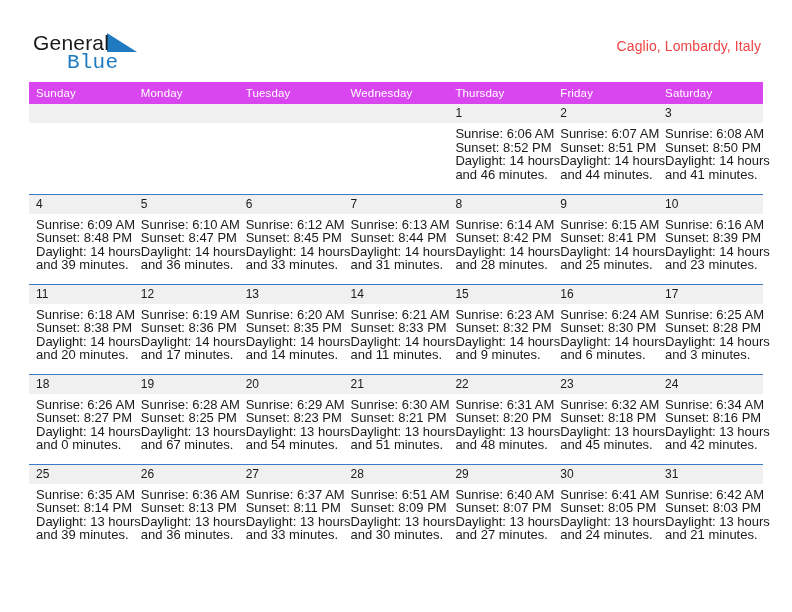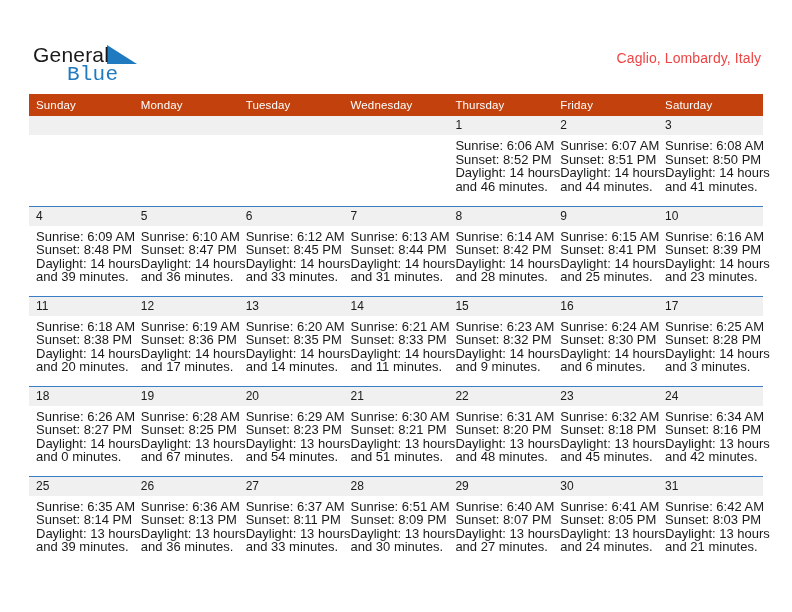--- a/index.html
+++ b/index.html
@@ -12,21 +12,21 @@
     height: 612px;
     font-family: "Liberation Sans", sans-serif;
     color: #000000;
     overflow: hidden;
   }
   .page {
     position: relative;
     width: 792px;
     height: 612px;
     box-sizing: border-box;
-    padding: 16px 29px;
+    padding: 4px 29px;
   }
 
   
   .topbar {
     display: flex;
     align-items: flex-start;
     justify-content: space-between;
     padding-top: 28px;
     height: 72px;
     box-sizing: border-box;
@@ -77,21 +77,21 @@
   }
 
   
   .cal {
     width: 734px;
     border-collapse: collapse;
     table-layout: fixed;
     margin-top: 6px;
   }
   .cal th {
-    background: #c2410c;
+    background: #d946ef;
     color: #ffffff;
     font-size: 11.5px;
     font-weight: normal;
     text-align: left;
     padding: 5px 0 5px 7px;
     height: 20px;
     box-sizing: border-box;
     letter-spacing: .15px;
   }
   .cal td {

